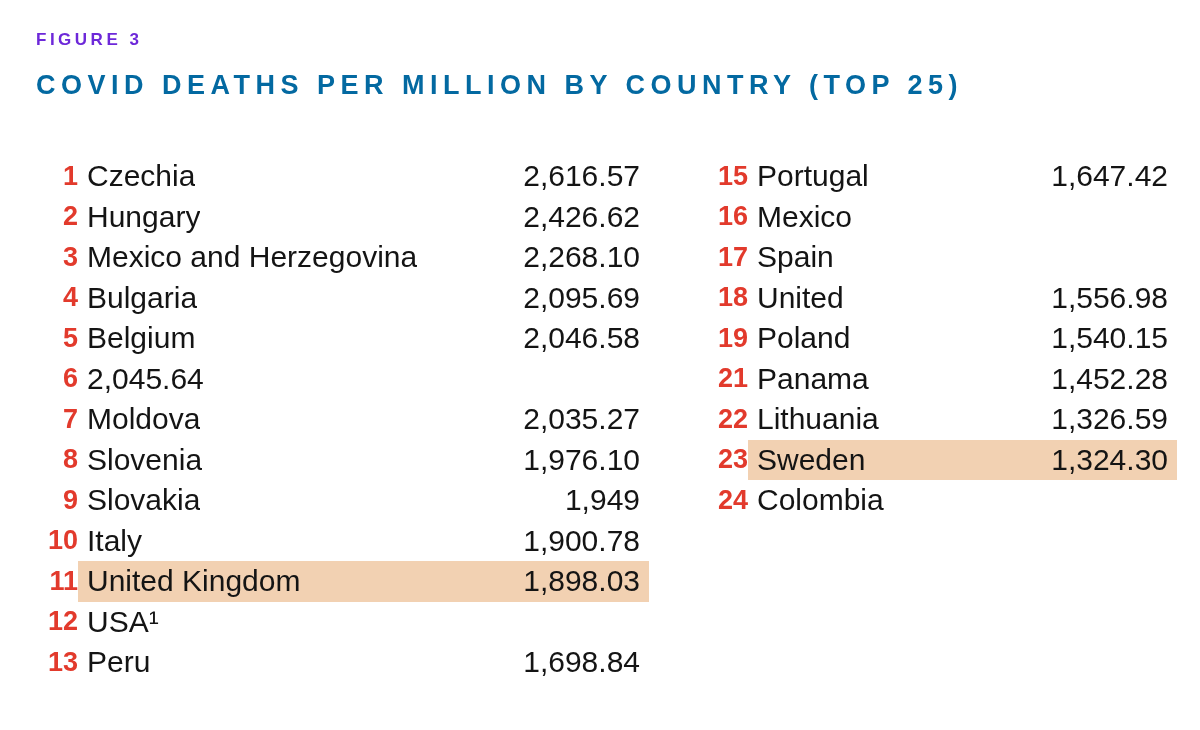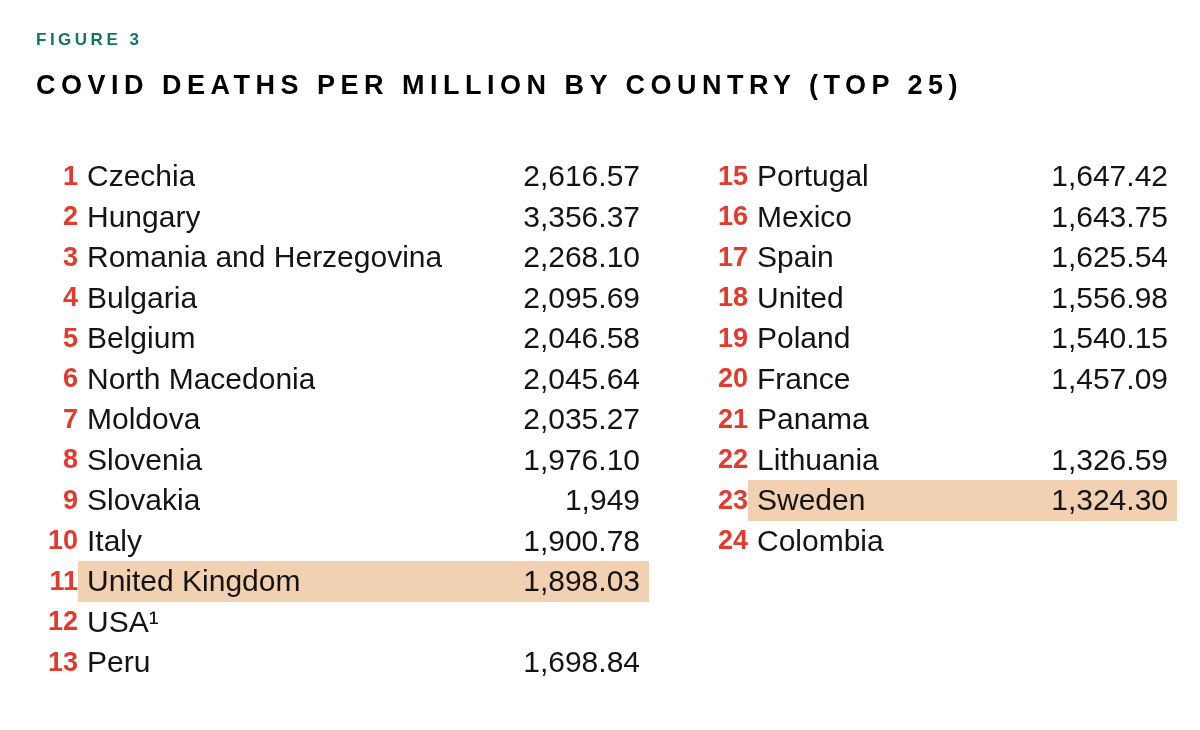--- a/index.html
+++ b/index.html
@@ -11,26 +11,26 @@
   body{
     width:1200px;height:730px;
     font-family:"Liberation Sans", sans-serif;
     color:var(--ink);
   }
   .page{position:relative;width:1200px;height:730px;background:#ffffff;overflow:hidden;}
 
   .figure-label{
     position:absolute;left:36px;top:30px;
     font-size:17px;font-weight:bold;letter-spacing:3.5px;
-    color:#0f766e;white-space:nowrap;
+    color:#6d28d9;white-space:nowrap;
   }
   .title{
     position:absolute;left:36px;top:70px;margin:0;
     font-size:27px;font-weight:bold;letter-spacing:5.5px;
-    color:#000000;white-space:nowrap;
+    color:#0369a1;white-space:nowrap;
   }
 
   .columns{
     position:absolute;left:36px;top:156px;
     display:flex;gap:57px;
   }
   .col{display:flex;flex-direction:column;}
   .col-left{width:613px;}
   .col-right{width:471px;}
 
@@ -65,28 +65,28 @@
     <span class="row-body">
       <span class="country">Czechia</span>
       <span class="value">2,616.57</span>
     </span>
   </div>
 
   <div class="row">
     <span class="rank">2</span>
     <span class="row-body">
       <span class="country">Hungary</span>
-      <span class="value">3,356.37</span>
+      <span class="value">2,426.62</span>
     </span>
   </div>
 
   <div class="row">
     <span class="rank">3</span>
     <span class="row-body">
-      <span class="country">Romania and Herzegovina</span>
+      <span class="country">Mexico and Herzegovina</span>
       <span class="value">2,268.10</span>
     </span>
   </div>
 
   <div class="row">
     <span class="rank">4</span>
     <span class="row-body">
       <span class="country">Bulgaria</span>
       <span class="value">2,095.69</span>
     </span>
@@ -96,21 +96,20 @@
     <span class="rank">5</span>
     <span class="row-body">
       <span class="country">Belgium</span>
       <span class="value">2,046.58</span>
     </span>
   </div>
 
   <div class="row">
     <span class="rank">6</span>
     <span class="row-body">
-      <span class="country">North Macedonia</span>
       <span class="value">2,045.64</span>
     </span>
   </div>
 
   <div class="row">
     <span class="rank">7</span>
     <span class="row-body">
       <span class="country">Moldova</span>
       <span class="value">2,035.27</span>
     </span>
@@ -170,60 +169,52 @@
     <span class="row-body">
       <span class="country">Portugal</span>
       <span class="value">1,647.42</span>
     </span>
   </div>
 
   <div class="row">
     <span class="rank">16</span>
     <span class="row-body">
       <span class="country">Mexico</span>
-      <span class="value">1,643.75</span>
     </span>
   </div>
 
   <div class="row">
     <span class="rank">17</span>
     <span class="row-body">
       <span class="country">Spain</span>
-      <span class="value">1,625.54</span>
     </span>
   </div>
 
   <div class="row">
     <span class="rank">18</span>
     <span class="row-body">
       <span class="country">United</span>
       <span class="value">1,556.98</span>
     </span>
   </div>
 
   <div class="row">
     <span class="rank">19</span>
     <span class="row-body">
       <span class="country">Poland</span>
       <span class="value">1,540.15</span>
     </span>
   </div>
 
-  <div class="row">
-    <span class="rank">20</span>
-    <span class="row-body">
-      <span class="country">France</span>
-      <span class="value">1,457.09</span>
-    </span>
-  </div>
 
   <div class="row">
     <span class="rank">21</span>
     <span class="row-body">
       <span class="country">Panama</span>
+      <span class="value">1,452.28</span>
     </span>
   </div>
 
   <div class="row">
     <span class="rank">22</span>
     <span class="row-body">
       <span class="country">Lithuania</span>
       <span class="value">1,326.59</span>
     </span>
   </div>

